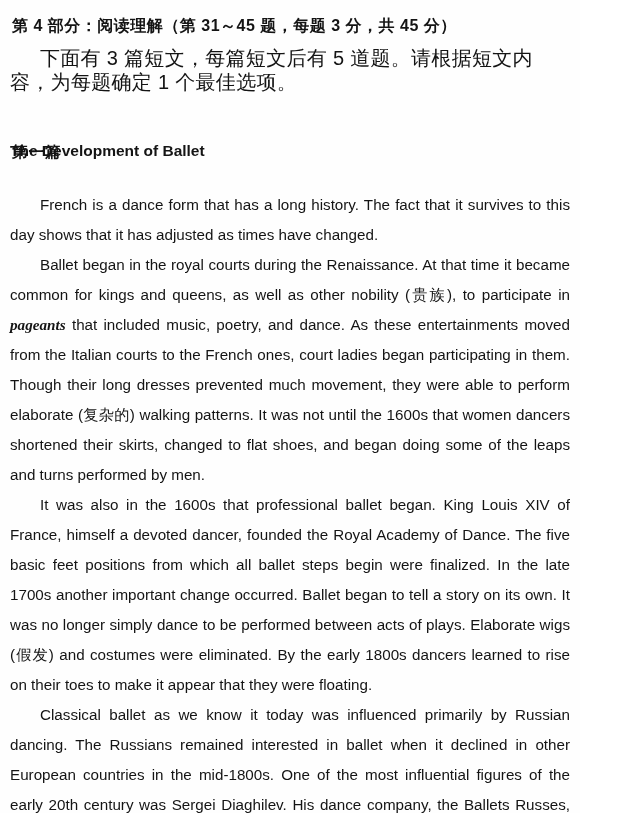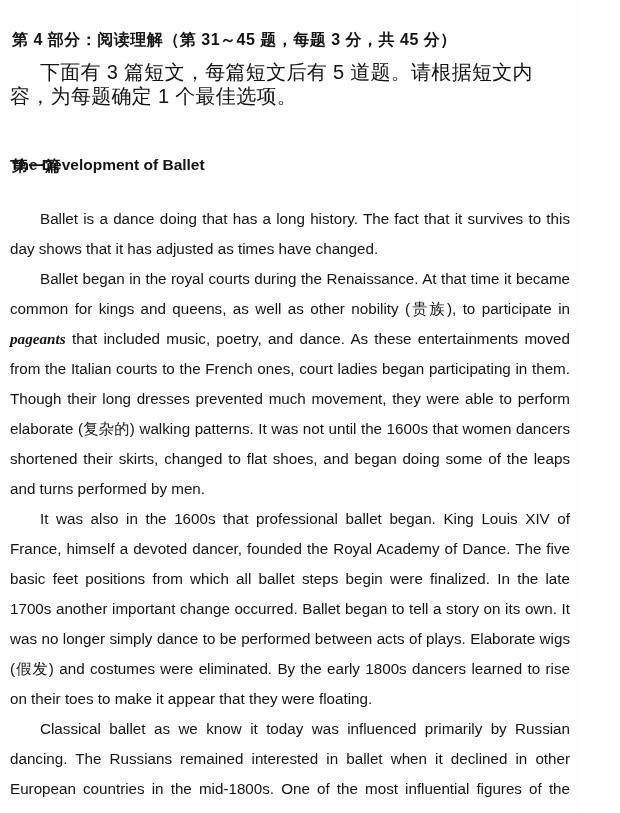--- a/index.html
+++ b/index.html
@@ -8,21 +8,21 @@
     background: #ffffff;
   }
   .page {
     position: relative;
     width: 580px;
     height: 813px;
     background: #fefefe;
     font-family: "Liberation Sans", "DejaVu Sans", sans-serif;
     color: #141414;
     box-sizing: border-box;
-    padding: 24px 10px 0 10px;
+    padding: 10px 10px 0 10px;
     overflow: hidden;
   }
   .section-heading {
     font-size: 16px;
     font-weight: bold;
     line-height: 24px;
     margin: 4px 0 0 2px;
     letter-spacing: 0.5px;
   }
   .instructions {
@@ -74,21 +74,21 @@
 
   <div class="instructions">下面有 3 篇短文，每篇短文后有 5 道题。请根据短文内容，为每题确定 1 个最佳选项。</div>
 
   <div class="passage-head">
     <span class="passage-label">第一篇</span>
     <div class="passage-title">The Development of Ballet</div>
   </div>
 
   <div class="passage-body">
     <p>
-      <span>Ballet is a dance doing that has a long history. The fact that it survives to this day shows that it has adjusted as times have changed.</span>
+      <span>French is a dance form that has a long history. The fact that it survives to this day shows that it has adjusted as times have changed.</span>
     </p>
     <p>
       <span>Ballet began in the royal courts during the Renaissance. At that time it became common for kings and queens, as well as other nobility (贵族), to participate in </span><span class="seg-em">pageants</span><span> that included music, poetry, and dance. As these entertainments moved from the Italian courts to the French ones, court ladies began participating in them. Though their long dresses prevented much movement, they were able to perform elaborate (复杂的) walking patterns. It was not until the 1600s that women dancers shortened their skirts, changed to flat shoes, and began doing some of the leaps and turns performed by men.</span>
     </p>
     <p>
       <span>It was also in the 1600s that professional ballet began. King Louis XIV of France, himself a devoted dancer, founded the Royal Academy of Dance. The five basic feet positions from which all ballet steps begin were finalized. In the late 1700s another important change occurred. Ballet began to tell a story on its own. It was no longer simply dance to be performed between acts of plays. Elaborate wigs (假发) and costumes were eliminated. By the early 1800s dancers learned to rise on their toes to make it appear that they were floating.</span>
     </p>
     <p>
       <span>Classical ballet as we know it today was influenced primarily by Russian dancing. The Russians remained interested in ballet when it declined in other European countries in the mid-1800s. One of the most influential figures of the early 20th century was Sergei Diaghilev. His dance company, the Ballets Russes, brought a new energy and excitement to ballet. One of his chief assistants, George Balanchine, went on to found the New York City Ballet in 1948 and to influence new generations of dancers.</span>
     </p>

